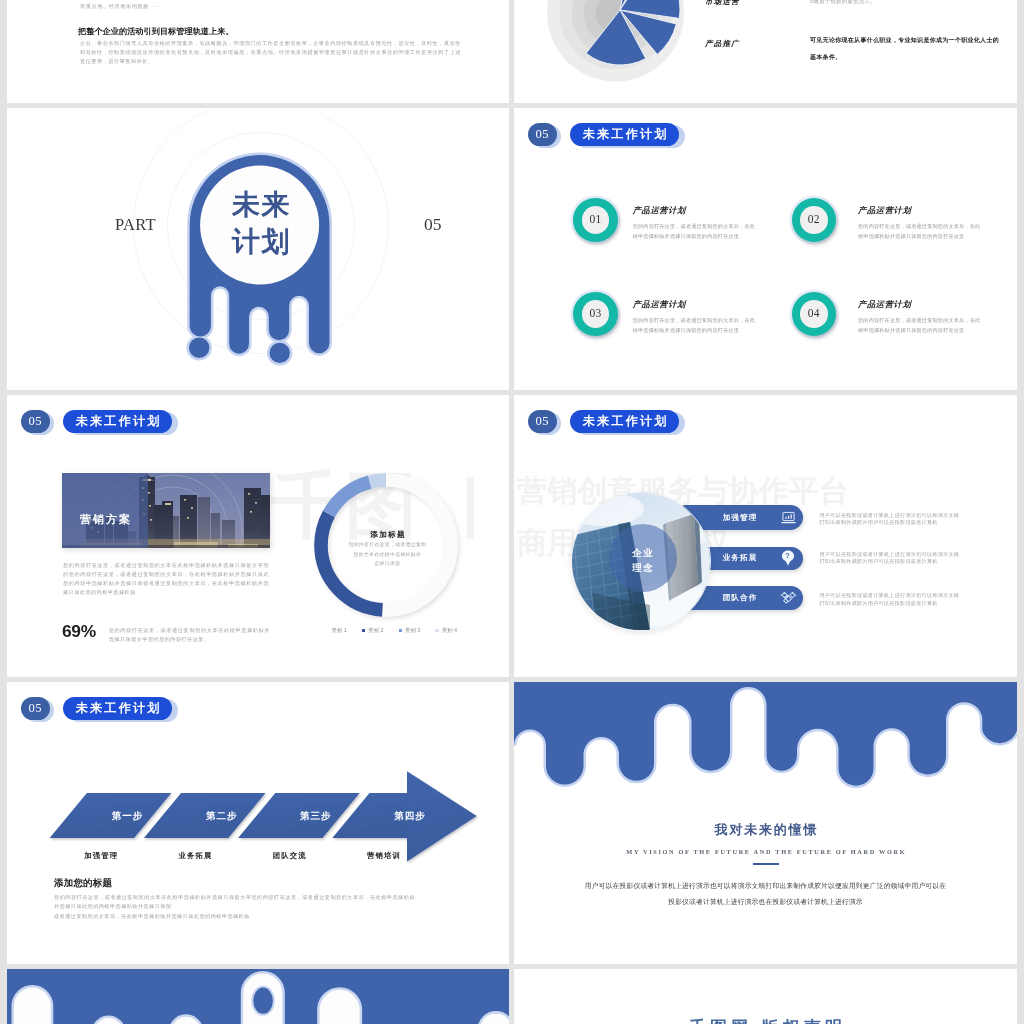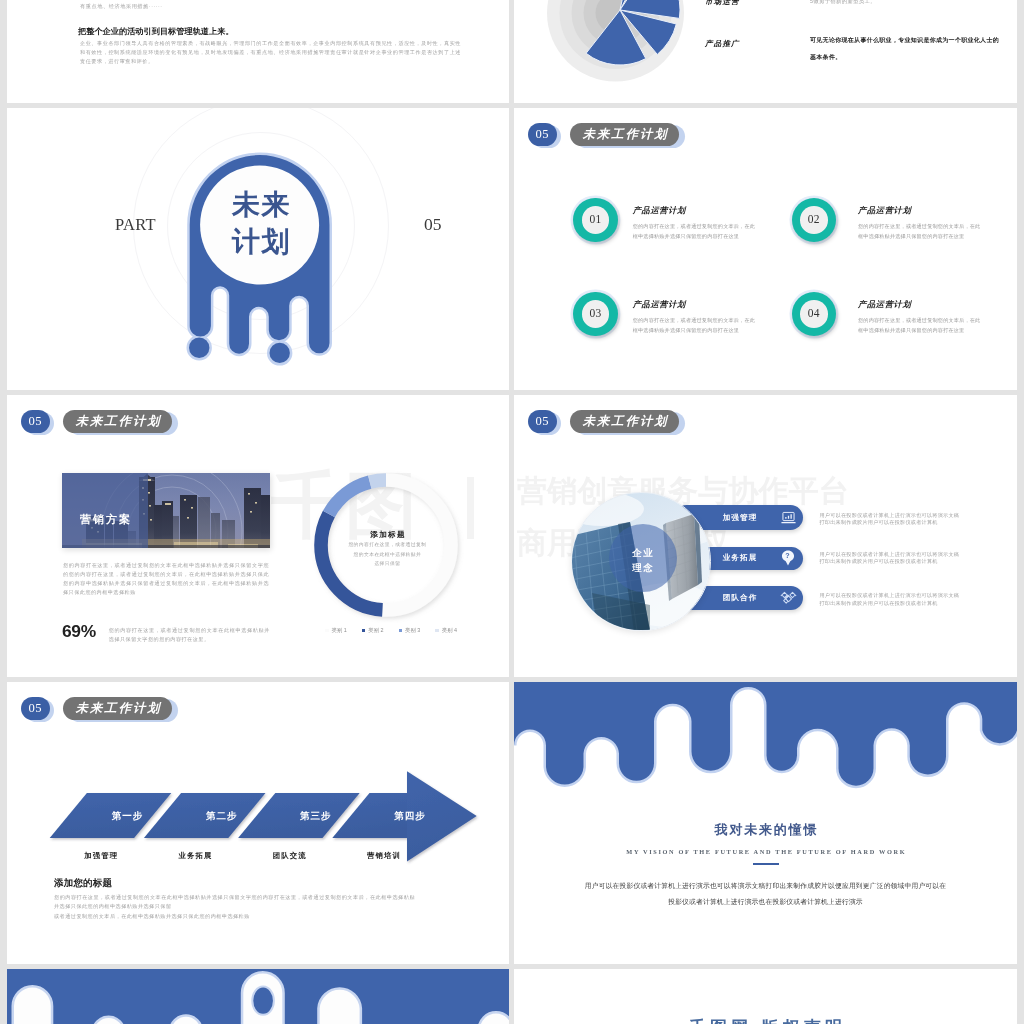--- a/index.html
+++ b/index.html
@@ -22,23 +22,23 @@
 
   .hdr-num{
     position:absolute;left:13.7px;top:14.9px;width:29.3px;height:23.4px;
     border-radius:999px;background:#3b5fa5;color:#fff;
     font-size:12.6px;line-height:23.4px;text-align:center;z-index:2;
     font-family:"Liberation Serif",serif;letter-spacing:.5px;
   }
   .hdr-num-sh{position:absolute;left:18.2px;top:16.9px;width:29.3px;height:23.4px;border-radius:999px;background:#c3d3ef;z-index:1;}
   .hdr-title{
     position:absolute;left:55.9px;top:14.9px;width:109.4px;height:23px;
-    border-radius:999px;background:#737373;color:#fff;
+    border-radius:999px;background:#1d4ed8;color:#fff;
     font-size:12.2px;line-height:23px;text-align:center;z-index:2;font-weight:bold;
-    letter-spacing:2.1px;text-indent:2.1px;font-style:italic;
+    letter-spacing:2.1px;text-indent:2.1px;
   }
   .hdr-title-sh{position:absolute;left:61.4px;top:16.9px;width:109.4px;height:23px;border-radius:999px;background:#c3d3ef;z-index:1;}
 
   
   .s0-small{position:absolute;left:73px;top:182px;font-size:5.2px;color:#a0a0a0;letter-spacing:0.55px;}
   .s0-h{position:absolute;left:71px;top:205px;font-size:8.2px;font-weight:bold;color:#1b1b1b;letter-spacing:0px;}
   .s0-p{position:absolute;left:73px;top:218.3px;width:381px;font-size:5.1px;color:#a0a0a0;line-height:9.05px;letter-spacing:0.57px;text-align:justify;}
 
   
   .ring{position:absolute;border-radius:50%;border:1px solid #f4f4f6;}

